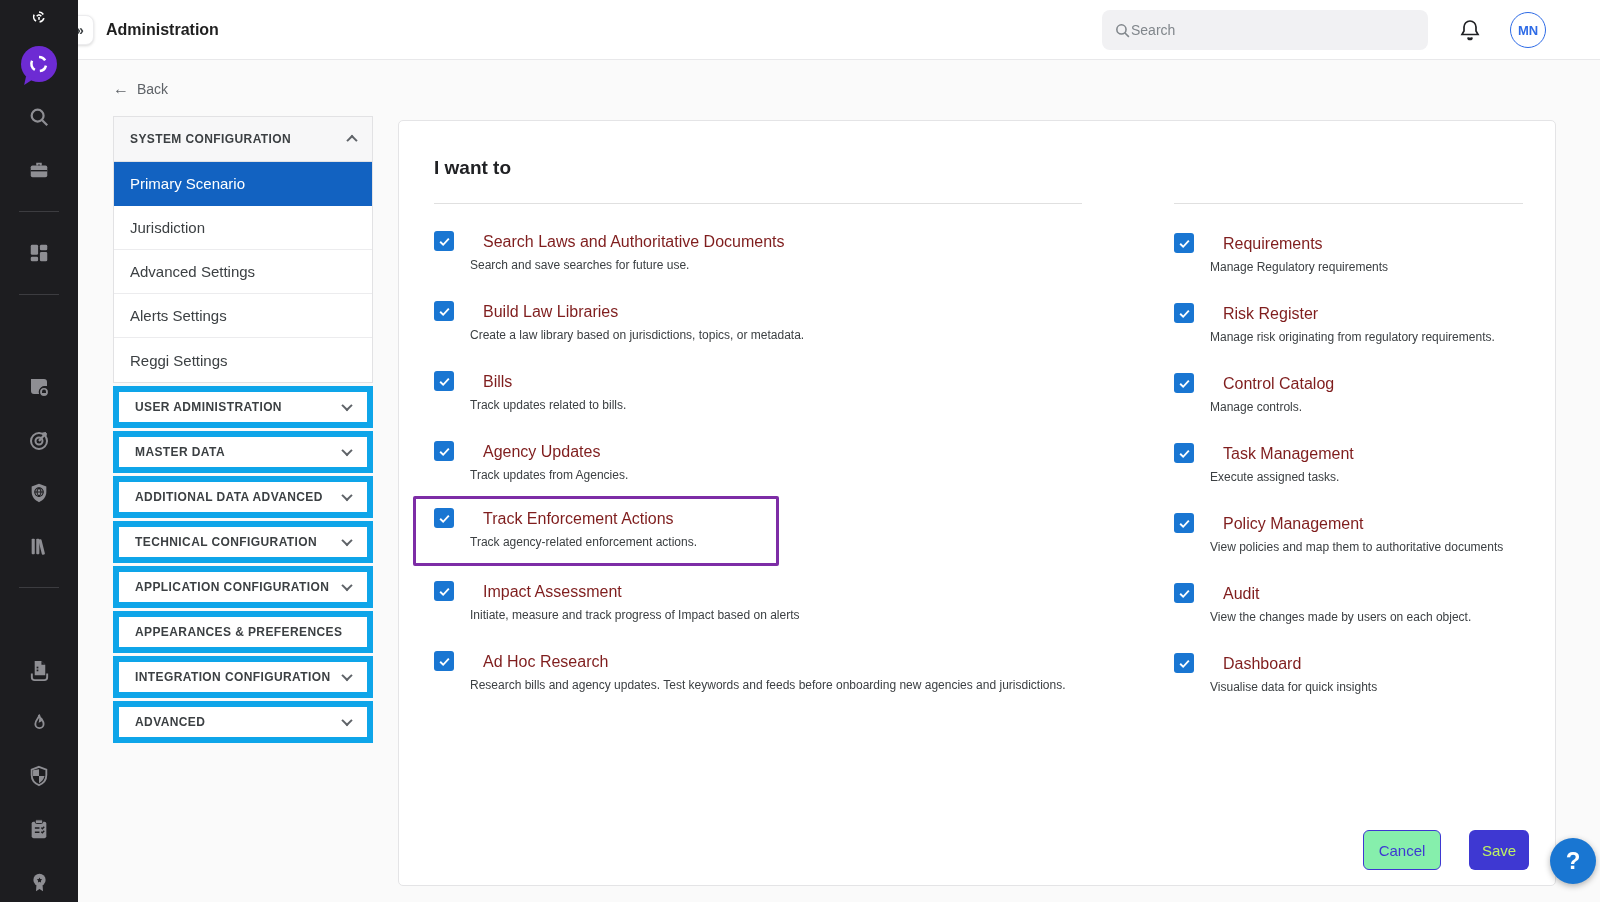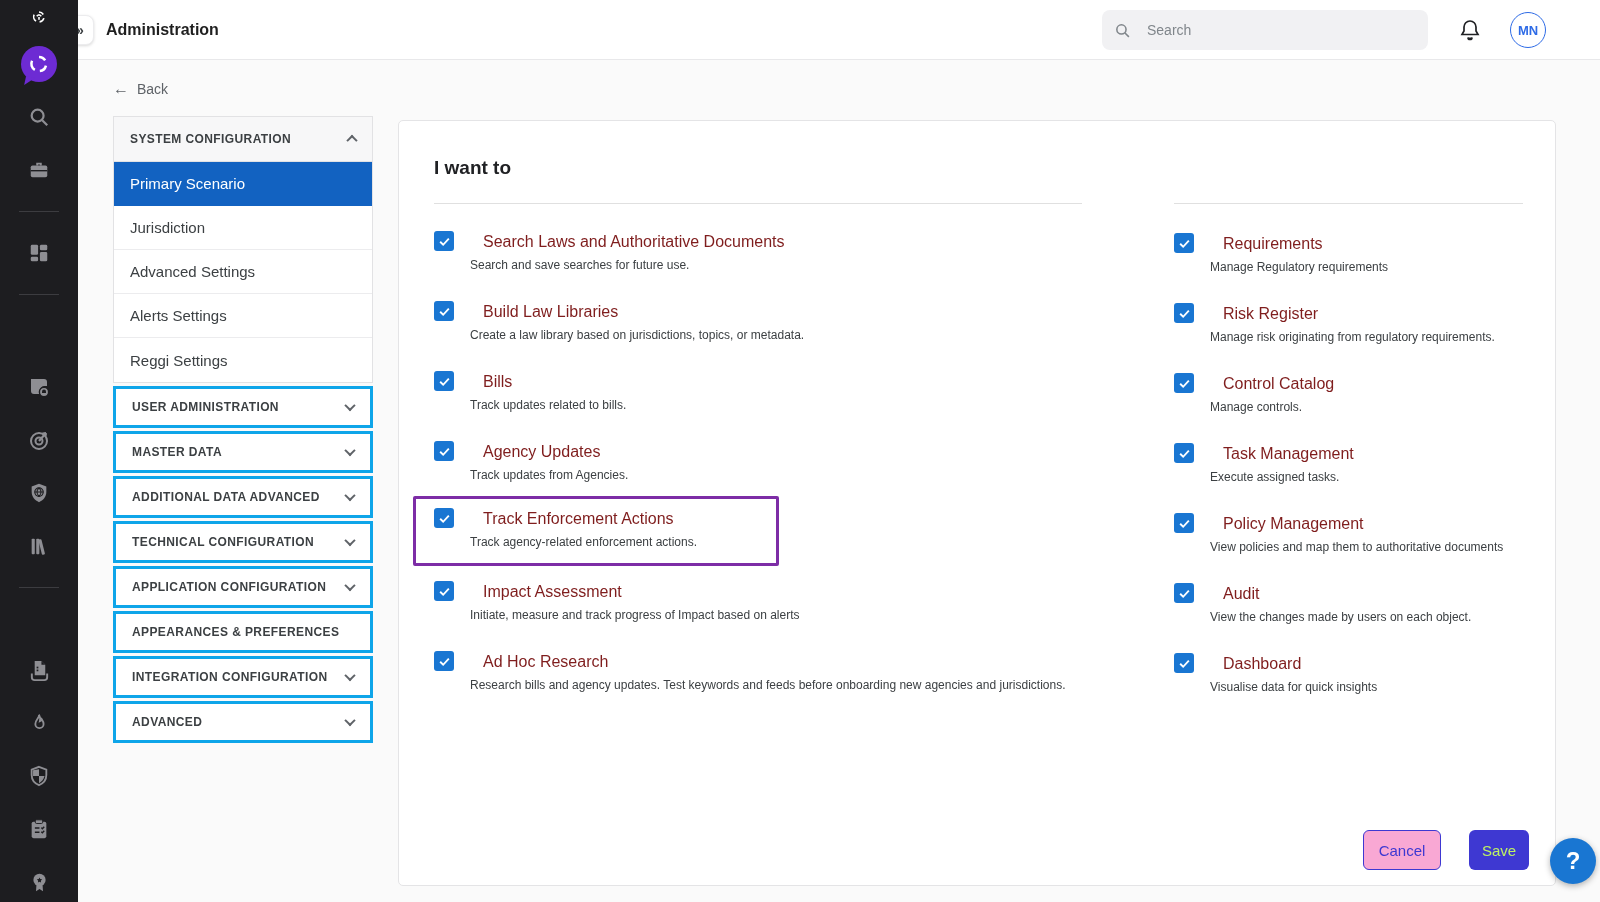--- a/index.html
+++ b/index.html
@@ -23,21 +23,21 @@
 
   
   .topbar { position:absolute; left:78px; top:0; right:0; height:60px; background:#fff;
             border-bottom:1px solid #e8e8ea; display:flex; align-items:center; z-index:10; }
   .collapse-btn { position:absolute; left:-14px; top:15px; width:30px; height:30px; background:#fff;
                   border:1px solid #ececee; border-radius:8px; box-shadow:0 1px 3px rgba(0,0,0,.15);
                   display:flex; align-items:center; justify-content:center; color:#3c4043; font-size:14px;
                   font-weight:bold; letter-spacing:-2px; cursor:pointer; z-index:30; }
   .app-title { font-size:16px; font-weight:700; margin-left:28px; color:#1f1f1f; }
   .search-pill { position:absolute; left:1024px; top:10px; width:326px; height:40px; background:#f1f1f3;
-                 border-radius:8px; display:flex; align-items:center; padding:0 12px; gap:16px; }
+                 border-radius:8px; display:flex; align-items:center; padding:0 12px; gap:0; }
   .search-pill input { border:none; background:transparent; outline:none; font-size:14px; color:#3c4043; width:260px;
                        font-family:"Liberation Sans","DejaVu Sans",sans-serif; }
   .search-pill input::placeholder { color:#80868b; }
   .bell { position:absolute; left:1380px; top:18px; width:24px; height:24px; cursor:pointer; }
   .avatar { position:absolute; left:1432px; top:12px; width:36px; height:36px; border-radius:50%;
             border:1.5px solid #2e6be6; background:#fff; color:#2e6be6; font-size:13px; font-weight:700;
             display:flex; align-items:center; justify-content:center; cursor:pointer; }
 
   
   .content { position:absolute; left:78px; top:60px; right:0; bottom:0; background:#fafafa; }
@@ -47,21 +47,21 @@
 
   
   .nav { position:absolute; left:35px; top:56px; width:260px; }
   .nav-box { background:#fff; border:1px solid #e2e2e4; }
   .nav-head { height:45px; background:#f7f7f8; display:flex; align-items:center; justify-content:space-between;
               padding:0 16px; cursor:pointer; border-bottom:1px solid #e2e2e4;gap:28px; }
   .nav-head span.lbl, .nav-row span.lbl { font-size:12px; font-weight:700; color:#3c4043; letter-spacing:.4px; }
   .nav-item { height:44px; display:flex; align-items:center; padding:0 16px; font-size:15px; color:#3c4043;
               border-bottom:1px solid #ececee; cursor:pointer; background:#fff; }
   .nav-item.selected { background:#1262c1; color:#fff; border-bottom:1px solid #1262c1; }
-  .nav-row { height:42px; background:#fff; border:3px solid #0ea5e9; margin-top:3px;
+  .nav-row { height:42px; background:#fff; border:6px solid #0ea5e9; margin-top:3px;
              display:flex; align-items:center; justify-content:space-between; padding:0 16px; cursor:pointer; }
   .chev { width:8px; height:8px; border-right:2px solid #5f6368; border-bottom:2px solid #5f6368; }
   .chev.down { transform:rotate(45deg) translate(-1px,-1px); }
   .chev.up { transform:rotate(-135deg) translate(-1px,-1px); }
 
   
   .card { position:absolute; left:320px; top:60px; width:1158px; height:766px; background:#fff;
           border:1px solid #e4e4e6; border-radius:5px; }
   .col-left  { position:absolute; left:35px;  top:36px; width:648px; }
   .col-right { position:absolute; left:775px; top:36px; width:349px; }
@@ -75,21 +75,21 @@
   .feat .txt { line-height:1.5; }
   .feat a.title { color:#7f1d1d; font-size:16px; text-decoration:none; cursor:pointer;margin-left:13px; }
   .feat .desc { color:#3c4043; font-size:12px; margin-top:2px; }
 
   .hl-box { border:3px solid #7d2da6; border-radius:2px; margin:12px 0 12px -21px; padding:8px 16px 12px 18px; width:366px; }
   .hl-box .feat { margin-top:0; }
 
   .card-footer { position:absolute; right:26px; bottom:15px; display:flex; gap:28px; }
   .btn { height:40px; border-radius:6px; font-size:15px; font-weight:500; cursor:pointer;
          font-family:"Liberation Sans","DejaVu Sans",sans-serif; }
-  .btn-cancel { width:78px; background:#f9a8d4; border:1px solid #3e38d2; color:#3e38d2; }
+  .btn-cancel { width:78px; background:#86efac; border:1px solid #3e38d2; color:#3e38d2; }
   .btn-save { width:60px; background:#3e38d2; border:none; color:#bef264; }
 
   .help-fab { position:absolute; left:1550px; top:838px; width:46px; height:46px; border-radius:50%;
               background:#1976d2; color:#fff; font-size:24px; font-weight:700; display:flex; align-items:center;
               justify-content:center; box-shadow:0 2px 6px rgba(0,0,0,.3); cursor:pointer; z-index:40; }
 </style>
 </head>
 <body>
 
 <div class="rail">

